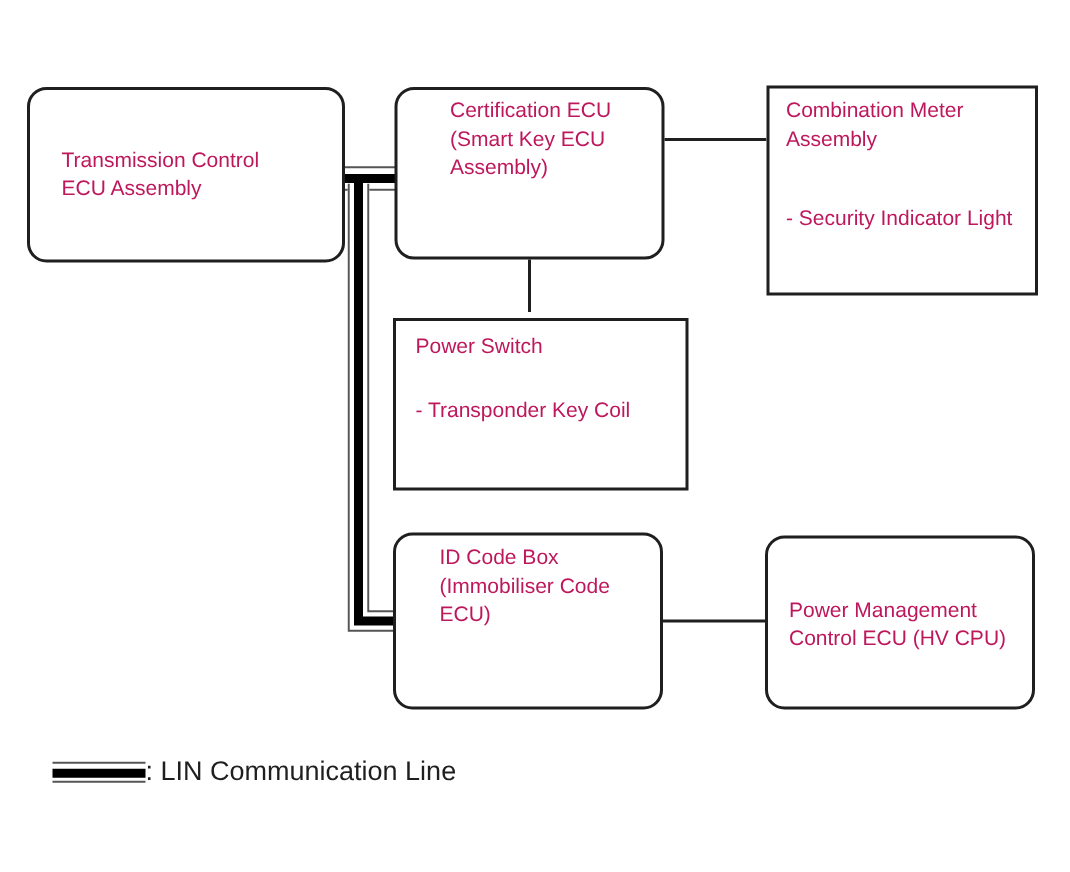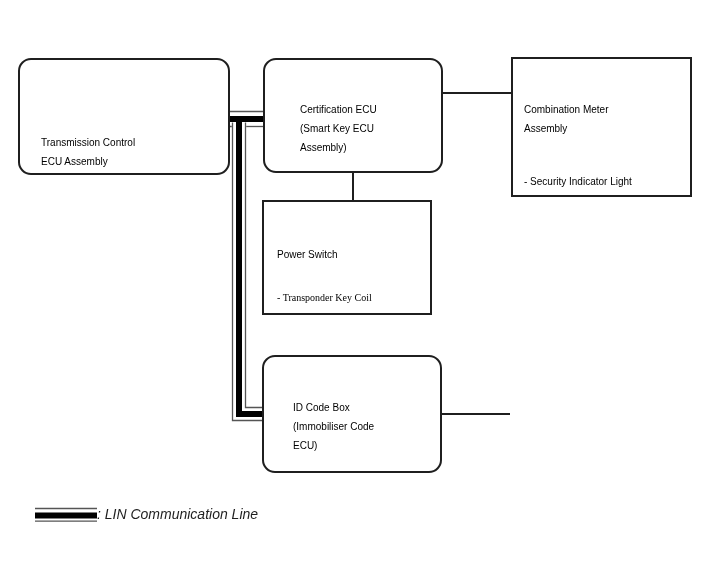--- a/index.html
+++ b/index.html
@@ -25,58 +25,56 @@
   }
   .node {
     position: absolute;
     border: 2px solid #1f1f1f;
     background: #ffffff;
     box-sizing: border-box;
   }
   .node.rounded { border-radius: 13px; }
   .node-text {
     position: absolute;
-    font-size: 10px;
+    font-size: 14px;
     line-height: 19px;
     white-space: pre-line;
-    color: #000000;
-    margin-top: 36px;
+    color: #be185d;
   }
   
   #node-transmission   { left: 18px;  top: 58px;  width: 212px; height: 117px; }
   #node-certification  { left: 263px; top: 58px;  width: 180px; height: 115px; }
   #node-combination    { left: 511px; top: 57px;  width: 181px; height: 140px; }
-  #node-power-switch   { left: 262px; top: 200px; width: 170px; height: 115px; }
+  #node-power-switch   { left: 262px; top: 212px; width: 197px; height: 115px; }
   #node-id-code-box    { left: 262px; top: 355px; width: 180px; height: 118px; }
   #node-power-mgmt     { left: 510px; top: 357px; width: 180px; height: 116px; }
 
   
   #node-transmission .t1  { left: 21px; top: 37px; }
   #node-certification .t1 { left: 35px; top: 4px;  }
   #node-combination .t1   { left: 11px; top: 5px;  }
   #node-combination .t2   { left: 11px; top: 77px; text-align: right; }
   #node-power-switch .t1  { left: 13px; top: 7px;  }
-  #node-power-switch .t2  { left: 13px; top: 50px; font-family: Liberation Serif, serif; }
+  #node-power-switch .t2  { left: 13px; top: 50px; }
   #node-id-code-box .t1   { left: 29px; top: 5px;  }
   #node-power-mgmt .t1    { left: 14px; top: 38px; }
 
   .legend {
     position: absolute;
     left: 0;
     top: 0;
   }
   .legend-label {
     position: absolute;
     left: 97px;
     top: 505px;
-    font-size: 14px;
+    font-size: 18px;
     line-height: 19px;
     color: #1f1f1f;
     white-space: nowrap;
-    font-style: italic;
   }
 </style>
 </head>
 <body>
 
 <div class="canvas">
 
   <svg class="lines-layer" width="713" height="581" viewBox="0 0 713 581" xmlns="http://www.w3.org/2000/svg">
 
     <g stroke="#1f1f1f" stroke-width="2" fill="none">
@@ -127,18 +125,22 @@
     <div class="node-text t1">Power Switch</div>
     <div class="node-text t2">- Transponder Key Coil</div>
   </div>
 
   <div class="node rounded" id="node-id-code-box">
     <div class="node-text t1">ID Code Box
 (Immobiliser Code
 ECU)</div>
   </div>
 
+  <div class="node rounded" id="node-power-mgmt">
+    <div class="node-text t1">Power Management
+Control ECU (HV CPU)</div>
+  </div>
 
   <div class="legend">
     <div class="legend-label">: LIN Communication Line</div>
   </div>
 
 </div>
 
 </body></html>

